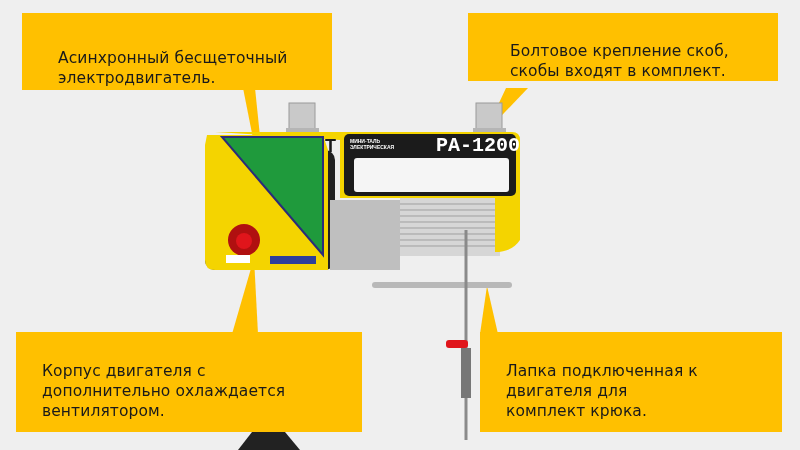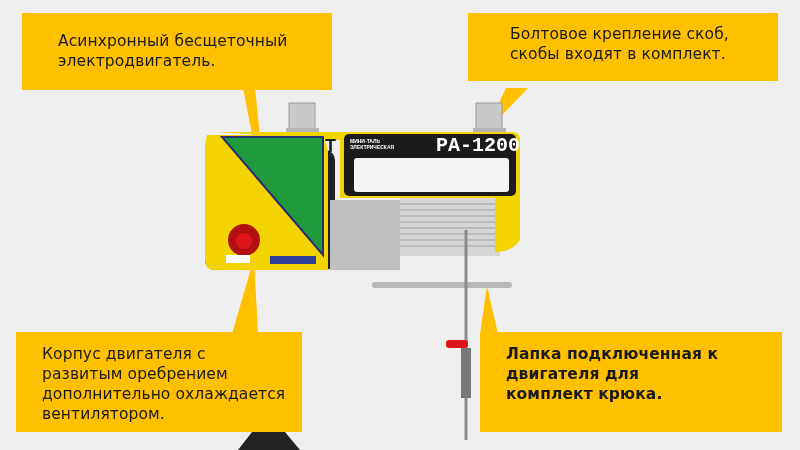--- a/index.html
+++ b/index.html
@@ -12,33 +12,33 @@
     .hoist { position: absolute; left: 0; top: 0; width: 800px; height: 450px; }
 
     .callout {
       position: absolute;
       background: #ffc000;
       color: #1a1a1a;
       font-size: 15.5px;
       line-height: 20px;
       letter-spacing: 0.1px;
     }
-    .callout .txt { position: absolute; }
+    .callout .txt { position: absolute; margin-top: 17px; }
 
     #cb-tl { left: 22px; top: 13px; width: 310px; height: 77px; }
     #cb-tl .txt { left: 36px; top: 18px; }
 
     #cb-tr { left: 468px; top: 13px; width: 310px; height: 68px; }
     #cb-tr .txt { left: 42px; top: 11px; }
 
-    #cb-bl { left: 16px; top: 332px; width: 286px; height: 100px; padding-left: 19px; }
+    #cb-bl { left: 16px; top: 332px; width: 346px; height: 100px; padding-left: 19px; }
     #cb-bl .txt { left: 26px; top: 12px; }
 
     #cb-br { left: 480px; top: 332px; width: 302px; height: 100px; }
-    #cb-br .txt { left: 26px; top: 12px; font-weight: bold; }
+    #cb-br .txt { left: 26px; top: 12px; }
 
     .label-panel-title { font-family: Liberation Mono, monospace; }
   </style>
 </head>
 <body>
 
 <div class="stage">
 
   <svg class="hoist" width="800" height="450" viewBox="0 0 800 450">
 
@@ -110,21 +110,20 @@
   <div class="callout" id="cb-tr">
     <div class="txt">
       <div>Болтовое крепление скоб,</div>
       <div>скобы входят в комплект.</div>
     </div>
   </div>
 
   <div class="callout" id="cb-bl">
     <div class="txt">
       <div>Корпус двигателя с</div>
-      <div>развитым оребрением</div>
       <div>дополнительно охлаждается</div>
       <div>вентилятором.</div>
     </div>
   </div>
 
   <div class="callout" id="cb-br">
     <div class="txt">
       <div>Лапка подключенная к</div>
       <div>двигателя для</div>
       <div>комплект крюка.</div>

